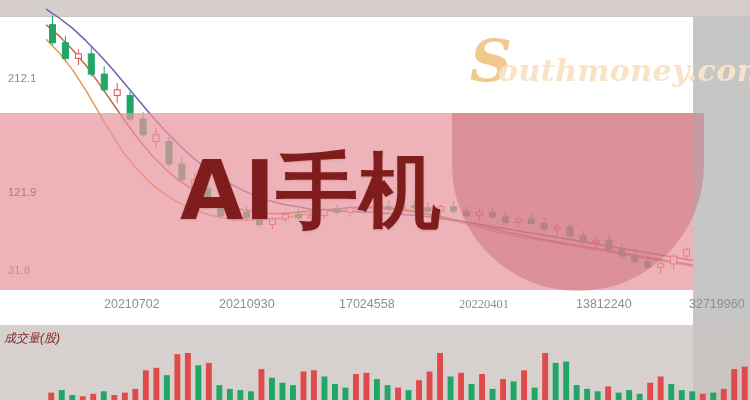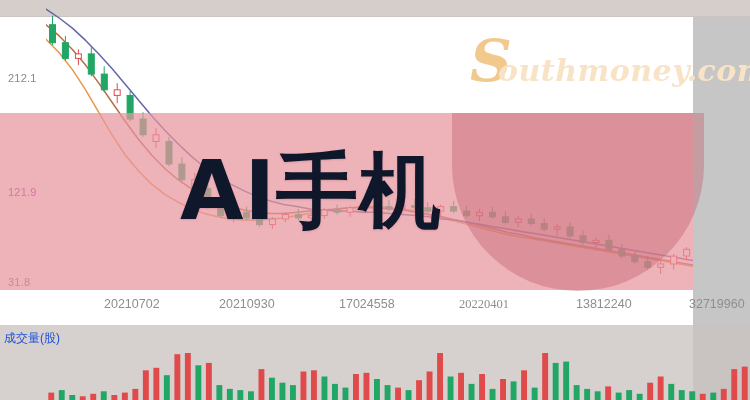--- a/index.html
+++ b/index.html
@@ -22,45 +22,45 @@
 
   
   .plot{position:absolute;left:46px;top:0px;width:647px;height:292px;}
   .plot svg, .vol svg{display:block;}
 
   .vol{position:absolute;left:46px;top:352px;width:704px;height:48px;}
 
   
   .ylab{position:absolute;font-size:11px;color:#8a8a8a;letter-spacing:.2px;white-space:nowrap;}
   .ylab.y0{left:8px;top:72px;}
-  .ylab.y1{left:8px;top:186px;color:#a21caf;}
-  .ylab.y2{left:8px;top:276px;color:#6f6f6f;}
+  .ylab.y1{left:8px;top:186px;color:#0f172a;}
+  .ylab.y2{left:8px;top:264px;color:#6f6f6f;}
 
   .xaxis{position:absolute;left:0;top:297px;width:750px;height:20px;margin-left:18px;}
   .xlab{position:absolute;font-size:12.5px;color:#8e8e8e;white-space:nowrap;}
 
-  .vol-title{position:absolute;left:4px;top:330px;font-size:12px;color:#1d4ed8;white-space:nowrap;}
+  .vol-title{position:absolute;left:4px;top:330px;font-size:12px;color:#7f1d1d;white-space:nowrap;font-style:italic;}
 
   
   .pink-band{
     position:absolute;left:0;top:113px;width:693px;height:177px;
     background:#e8949e;opacity:.72;
   }
   .pink-blob{
     position:absolute;left:452px;top:113px;width:252px;height:178px;
     background:#c0616f;opacity:.42;
     border-radius:0 0 140px 140px;
   }
 
   
   .big-title{
     position:absolute;left:0;top:150px;width:622px;
     text-align:center;
     font-size:82px;line-height:82px;font-weight:bold;
-    color:#0f172a;letter-spacing:1px;
+    color:#7f1d1d;letter-spacing:1px;
     font-family:"DejaVu Sans","Liberation Sans",sans-serif;
     text-shadow:0 1px 2px rgba(190,110,120,.35);
   }
   .big-title .cn{font-family:"DejaVu Sans",sans-serif;}
 
   
   .wm{position:absolute;left:470px;top:18px;width:222px;height:72px;}
   .wm .sw{
     position:absolute;left:0;top:14px;font-size:58px;line-height:58px;
     font-style:italic;font-family:"DejaVu Serif","Liberation Serif",serif;

